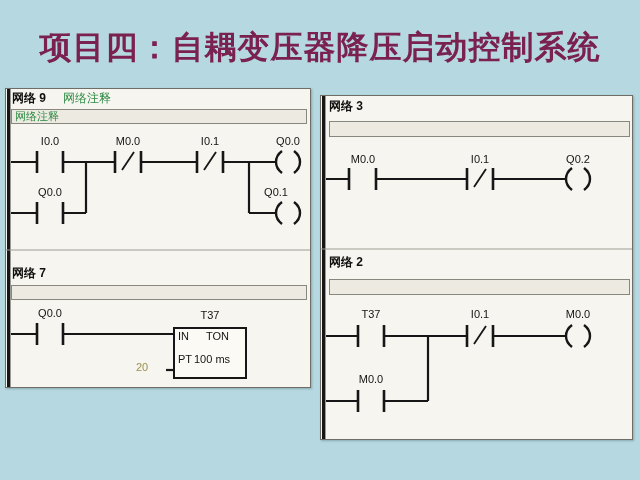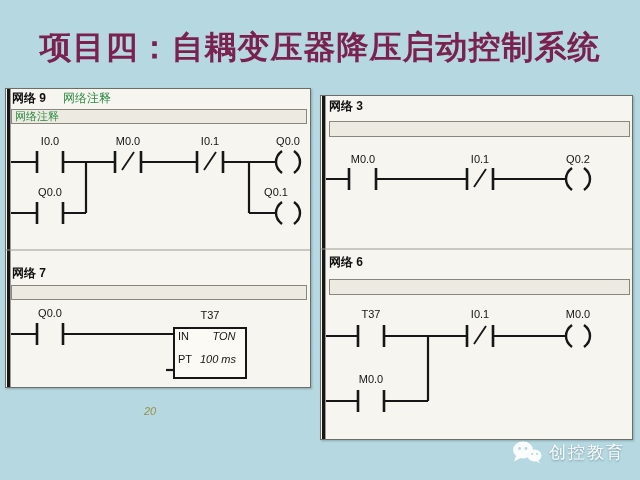--- a/index.html
+++ b/index.html
@@ -13,22 +13,22 @@
   .panel-left{left:5px;top:88px;width:304px;height:298px;}
   .panel-right{left:303px;top:95px;width:311px;height:343px;margin-left:17px;}
   .lsvg{position:absolute;left:0;top:0;}
   .hdr{position:absolute;font:bold 12px "Liberation Sans",sans-serif;color:#101010;white-space:nowrap;}
   .green{color:#2f8b45;font-weight:normal;}
   .op{position:absolute;transform:translateX(-50%);font:11px/1.2 "Liberation Sans",sans-serif;
       color:#141414;white-space:nowrap;}
   .cbox{position:absolute;background:#eceae1;border:1px solid #87877e;
         font:11px/13px "Liberation Sans",sans-serif;padding:0 3px;overflow:hidden;}
   .ttext{position:absolute;font:11px/1.1 "Liberation Sans",sans-serif;color:#141414;white-space:nowrap;}
-  .tr{text-align:center;font-style:italic;}
-  .olive{color:#99904a;margin-top:44px;}
+  .tr{text-align:left;}
+  .olive{color:#99904a;}
   .wm{position:absolute;left:512px;top:440px;display:flex;align-items:center;gap:7px;}
   .wm-text{font:17px "Liberation Sans",sans-serif;color:#fbfdfd;letter-spacing:2px;
            text-shadow:0 1px 2px rgba(70,95,105,.55);}
   svg{display:block;}
   .wire{stroke:#161616;stroke-width:2.2;fill:none;}
   .bar{stroke:#161616;stroke-width:2.6;}
   .slash{stroke:#161616;stroke-width:1.8;}
   .coil{stroke:#161616;stroke-width:2.4;fill:none;}
   .rail{fill:#161616;}
   .divline{stroke:#9c9c94;stroke-width:1;}
@@ -123,37 +123,22 @@
       <line class="bar" x1="37" y1="294" x2="37" y2="316"></line>
       <line class="bar" x1="63" y1="294" x2="63" y2="316"></line>
     </svg>
 
     <div class="hdr" style="left:8px;top:2px">网络 3</div>
     <div class="cbox" style="left:8px;top:25px;width:293px;height:14px"></div>
     <div class="op" style="left:42px;top:57px">M0.0</div>
     <div class="op" style="left:159px;top:57px">I0.1</div>
     <div class="op" style="left:257px;top:57px">Q0.2</div>
 
-    <div class="hdr" style="left:8px;top:158px">网络 6</div>
+    <div class="hdr" style="left:8px;top:158px">网络 2</div>
     <div class="cbox" style="left:8px;top:183px;width:293px;height:14px"></div>
     <div class="op" style="left:50px;top:212px">T37</div>
     <div class="op" style="left:159px;top:212px">I0.1</div>
     <div class="op" style="left:257px;top:212px">M0.0</div>
     <div class="op" style="left:50px;top:277px">M0.0</div>
   </div>
 
-  <div class="wm">
-    <span>
-      <svg width="30" height="24" viewBox="0 0 30 24">
-        <ellipse cx="11" cy="10" rx="10" ry="8.5" fill="#fbfdfd"></ellipse>
-        <polygon points="4,16 2,21.5 9.5,17.5" fill="#fbfdfd"></polygon>
-        <ellipse cx="22.5" cy="15.5" rx="7" ry="6" fill="#fbfdfd"></ellipse>
-        <polygon points="26,20 28,23.5 23.5,20.8" fill="#fbfdfd"></polygon>
-        <circle cx="7.5" cy="8.5" r="1.4" fill="#b5d8e1"></circle>
-        <circle cx="14" cy="8.5" r="1.4" fill="#b5d8e1"></circle>
-        <circle cx="20.2" cy="14" r="1.1" fill="#b5d8e1"></circle>
-        <circle cx="25" cy="14" r="1.1" fill="#b5d8e1"></circle>
-      </svg>
-    </span>
-    <span class="wm-text">创控教育</span>
-  </div>
 
 </div>
 
 </body></html>

